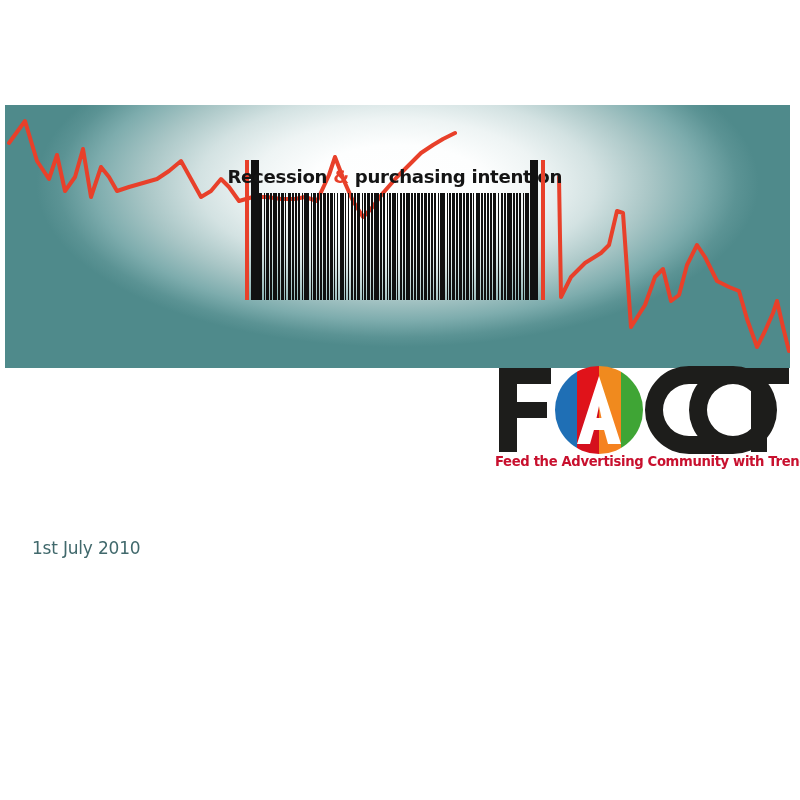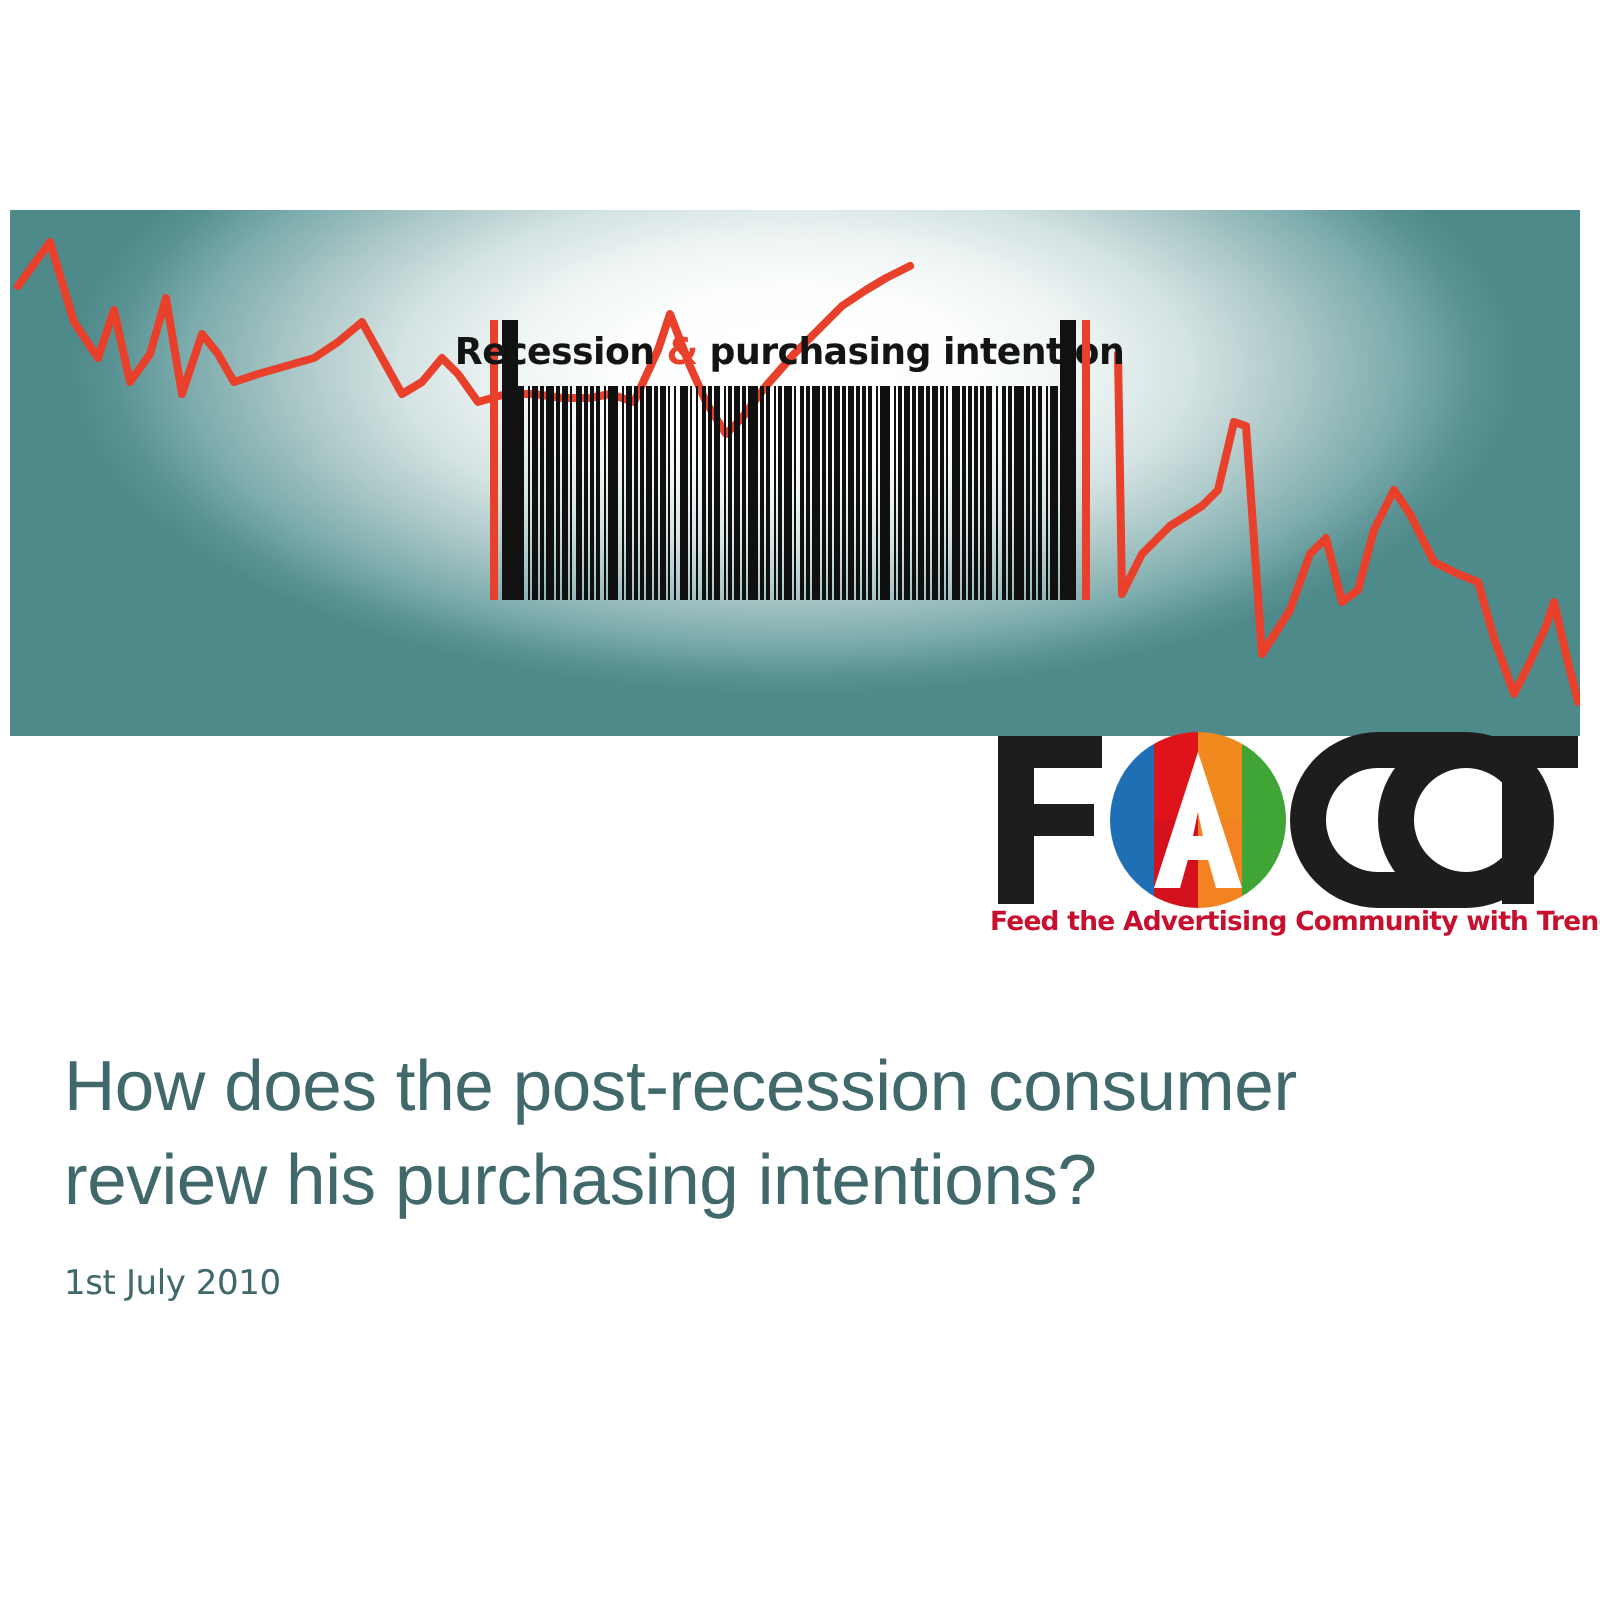--- a/index.html
+++ b/index.html
@@ -322,16 +322,14 @@
 
       <g>
         <path d="M236 2 H296 V18 H274 V86 H258 V18 H236 Z" fill="#1d1d1b"></path>
       </g>
     </svg>
   </div>
   <div id="fact-tagline">Feed the Advertising Community with Trends</div>
 </div>
 
 <div id="title-block">
-  <h1 id="deck-title">How does the post-recession consumer
-review his purchasing intentions?</h1>
   <div id="deck-date">1st July 2010</div>
 </div>
 
 </body></html>

